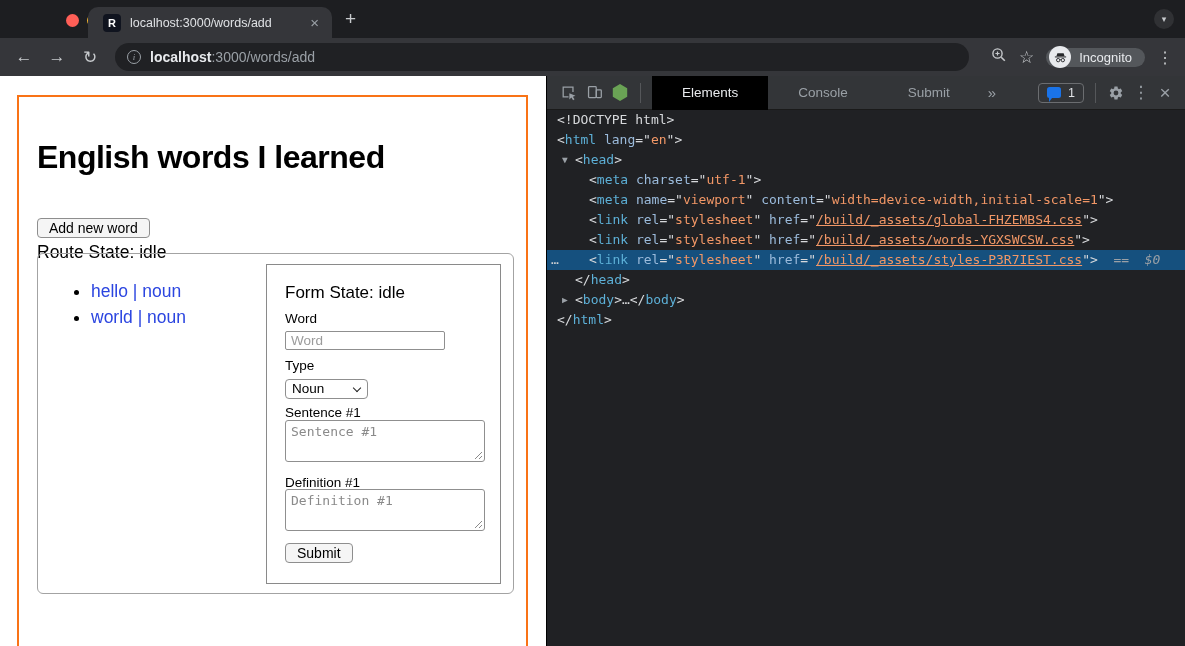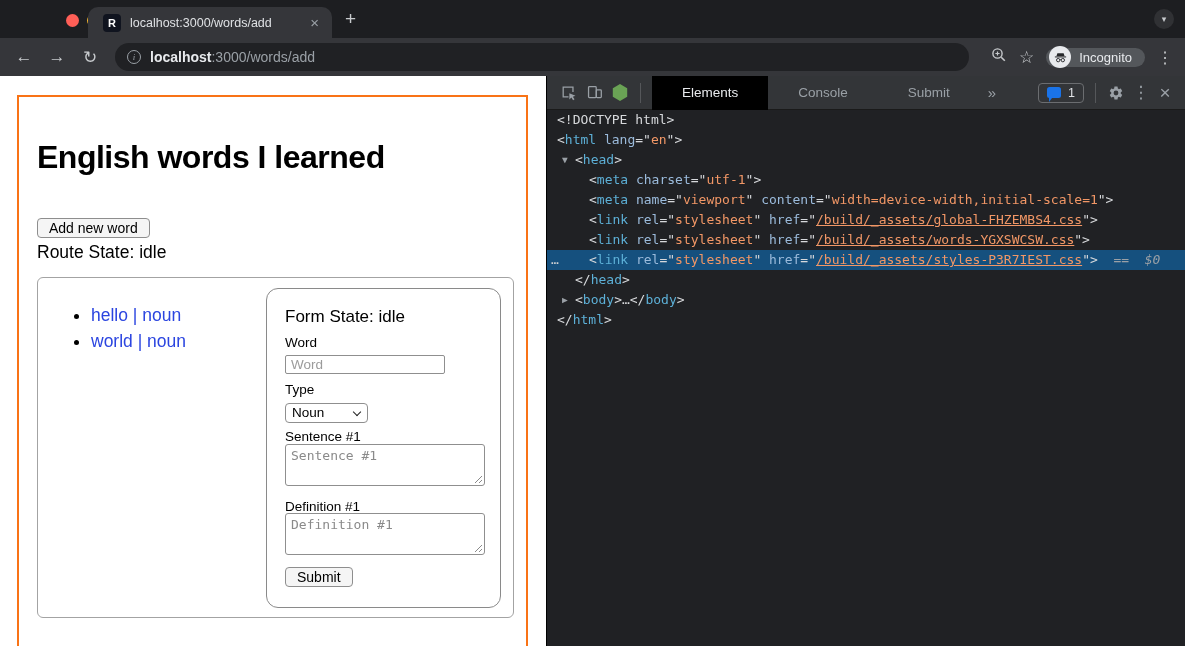--- a/index.html
+++ b/index.html
@@ -55,28 +55,28 @@
 
   
   .page { width:546px; flex:none; background:#fff; position:relative; }
   .black-box { position:absolute; left:17px; top:19px; width:511px; height:604px; border:2px solid #f97316; }
   .page h1 { position:absolute; left:18px; top:44px; margin:0; font-size:32px; line-height:1;
     font-weight:bold; letter-spacing:-0.5px; color:#000; }
   .btn { background:#f5f5f5; border:1px solid #8e8e8e; border-radius:4px; font-size:14px;
     font-family:"Liberation Sans", sans-serif; color:#000; padding:2px 11px; }
   .add-btn { position:absolute; left:18px; top:121px; height:20px; line-height:14px; }
   .route-state { position:absolute; left:18px; top:145px; font-size:17.5px; color:#000; }
-  .gray-box { position:absolute; left:18px; top:180px; width:477px; height:341px;
+  .gray-box { position:absolute; left:18px; top:156px; width:477px; height:341px;
     border:1px solid #a3a3a3; border-radius:6px; }
   .words { position:absolute; left:0; top:24px; margin:0; padding-left:53px; list-style:disc; }
   .words li { font-size:17.5px; line-height:26px; color:#000; }
   .words a { color:#2b45e0; text-decoration:none; }
 
   .form-card { position:absolute; left:228px; top:10px; width:235px; height:320px;
-    border:1px solid #8a8a8a; border-radius:12px; background:#fff; }
+    border:1px solid #8a8a8a; border-radius:0; background:#fff; }
   .form-state { position:absolute; left:18px; top:18px; font-size:17px; color:#000; }
   .flabel { position:absolute; left:18px; font-size:13.5px; color:#000; }
   .l-word { top:46px; } .l-type { top:93px; } .l-sentence { top:140px; } .l-definition { top:210px; }
   .txt-input { position:absolute; left:18px; top:66px; width:160px; height:19px;
     border:1px solid #8f8f8f; border-radius:2px; font-size:13.5px; padding:1px 5px;
     font-family:"Liberation Sans", sans-serif; }
   .txt-input::placeholder { color:#9b9b9b; }
   .sel-wrap { position:absolute; left:18px; top:114px; }
   .type-select { appearance:none; -webkit-appearance:none; width:83px; height:20px;
     border:1px solid #8f8f8f; border-radius:4px; background:#fff; font-size:13.5px;

